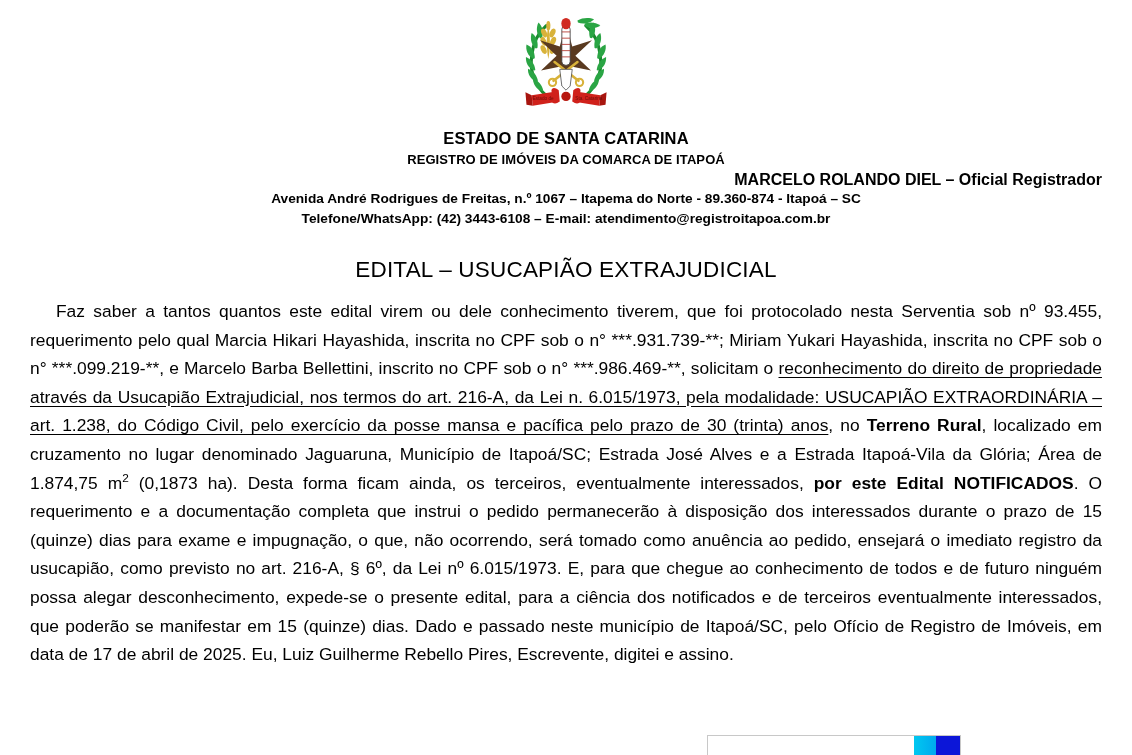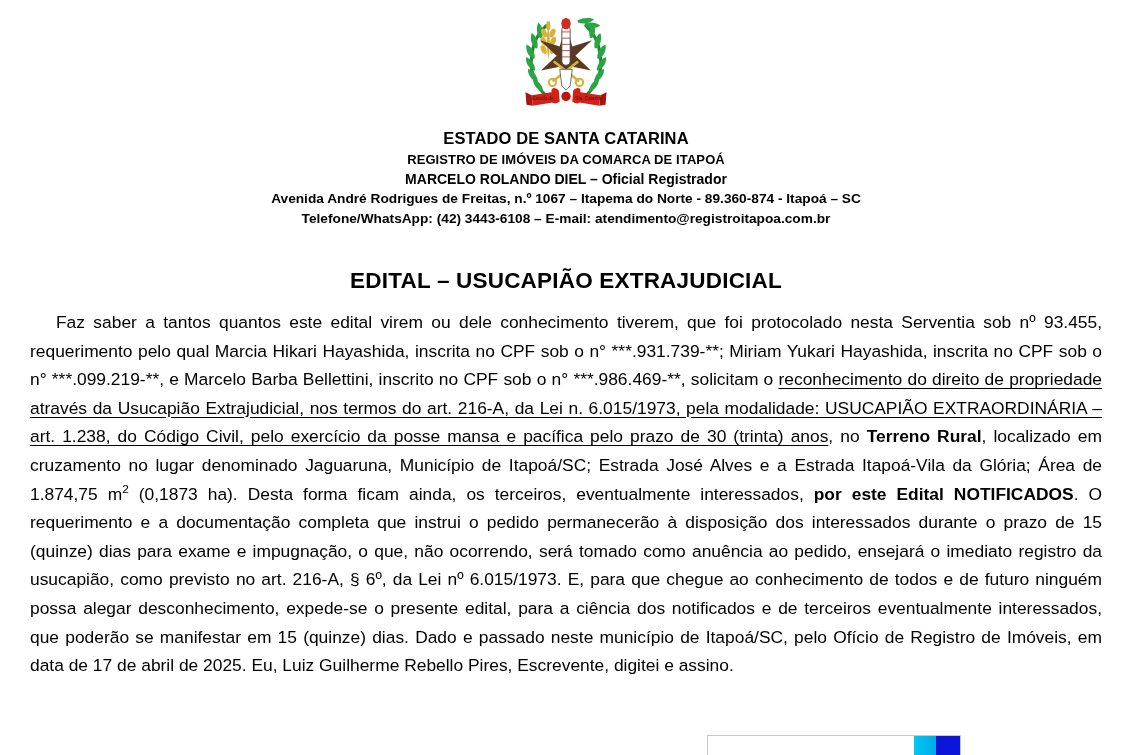--- a/index.html
+++ b/index.html
@@ -46,23 +46,24 @@
     letter-spacing: 0.1px;
     line-height: 21px;
   }
   .lh-l2 {
     font-size: 13px;
     font-weight: bold;
     letter-spacing: 0.1px;
     line-height: 21px;
   }
   .lh-l3 {
-    font-size: 14px;
+    font-size: 16px;
     font-weight: bold;
     line-height: 19px;
+    text-align: right;
   }
   .lh-l4, .lh-l5 {
     font-size: 13.7px;
     font-weight: bold;
     line-height: 19.5px;
   }
 
   
   .rule {
     margin-top: 9px;
@@ -75,23 +76,23 @@
     white-space: nowrap;
     color: #262626;
     font-weight: bold;
     text-align: left;
   }
 
   
   .doc-title {
     text-align: center;
     font-size: 22.5px;
-    font-weight: bold;
+    font-weight: normal;
     letter-spacing: 0.2px;
-    margin-top: 20px;
+    margin-top: 9px;
     line-height: 27px;
   }
 
   
   .body-text {
     margin-top: 14px;
     font-size: 17.4px;
     line-height: 28.6px;
     text-align: justify;
     text-justify: inter-word;

